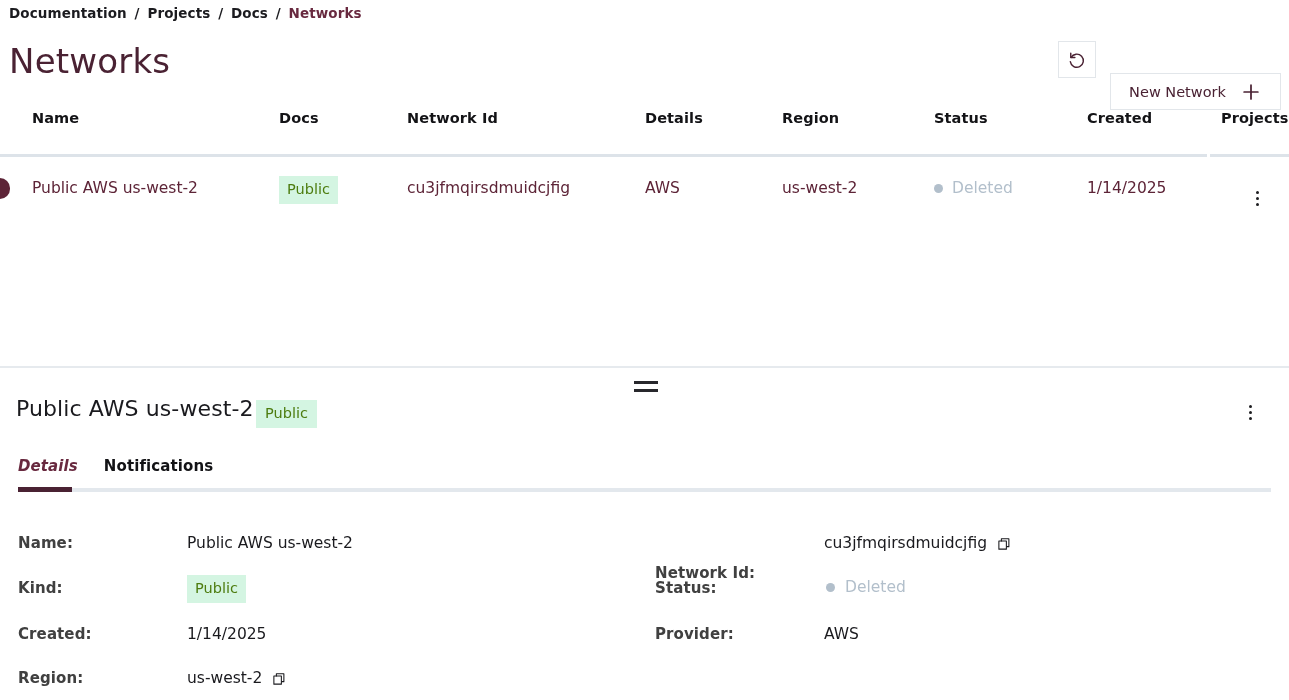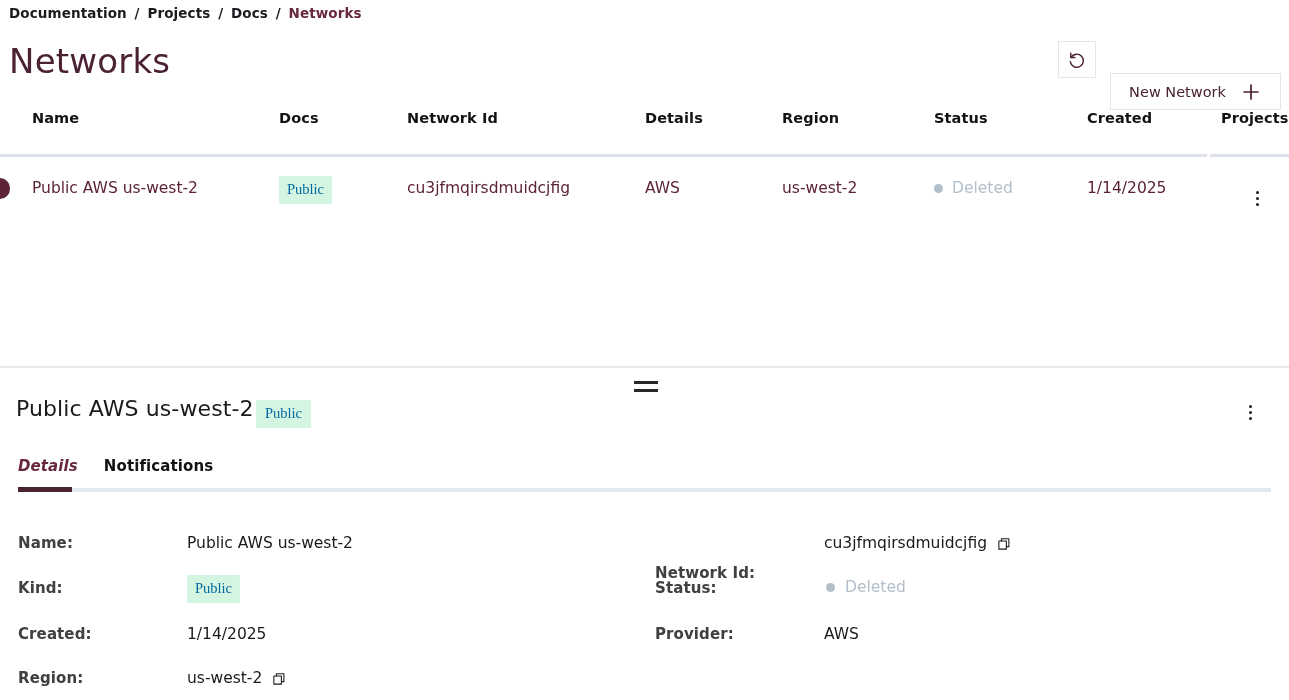--- a/index.html
+++ b/index.html
@@ -103,26 +103,25 @@
     position: absolute;
     top: 14px;
     font-size: 15.5px;
     color: #5d2437;
     white-space: nowrap;
     font-weight: 400;
   }
   .badge {
     display: inline-block;
     background: #d4f5e2;
-    color: #0369a1;
+    color: #4d7c0f;
     font-size: 14.5px;
     line-height: 1;
     padding: 6px 8px 7px 8px;
     white-space: nowrap;
-    font-family: Liberation Serif, serif;
   }
   .status-cell {
     position: absolute;
     top: 14px;
     display: flex; align-items: center; gap: 9px;
     white-space: nowrap;
   }
   .status-dot {
     width: 9px; height: 9px;
     border-radius: 50%;

